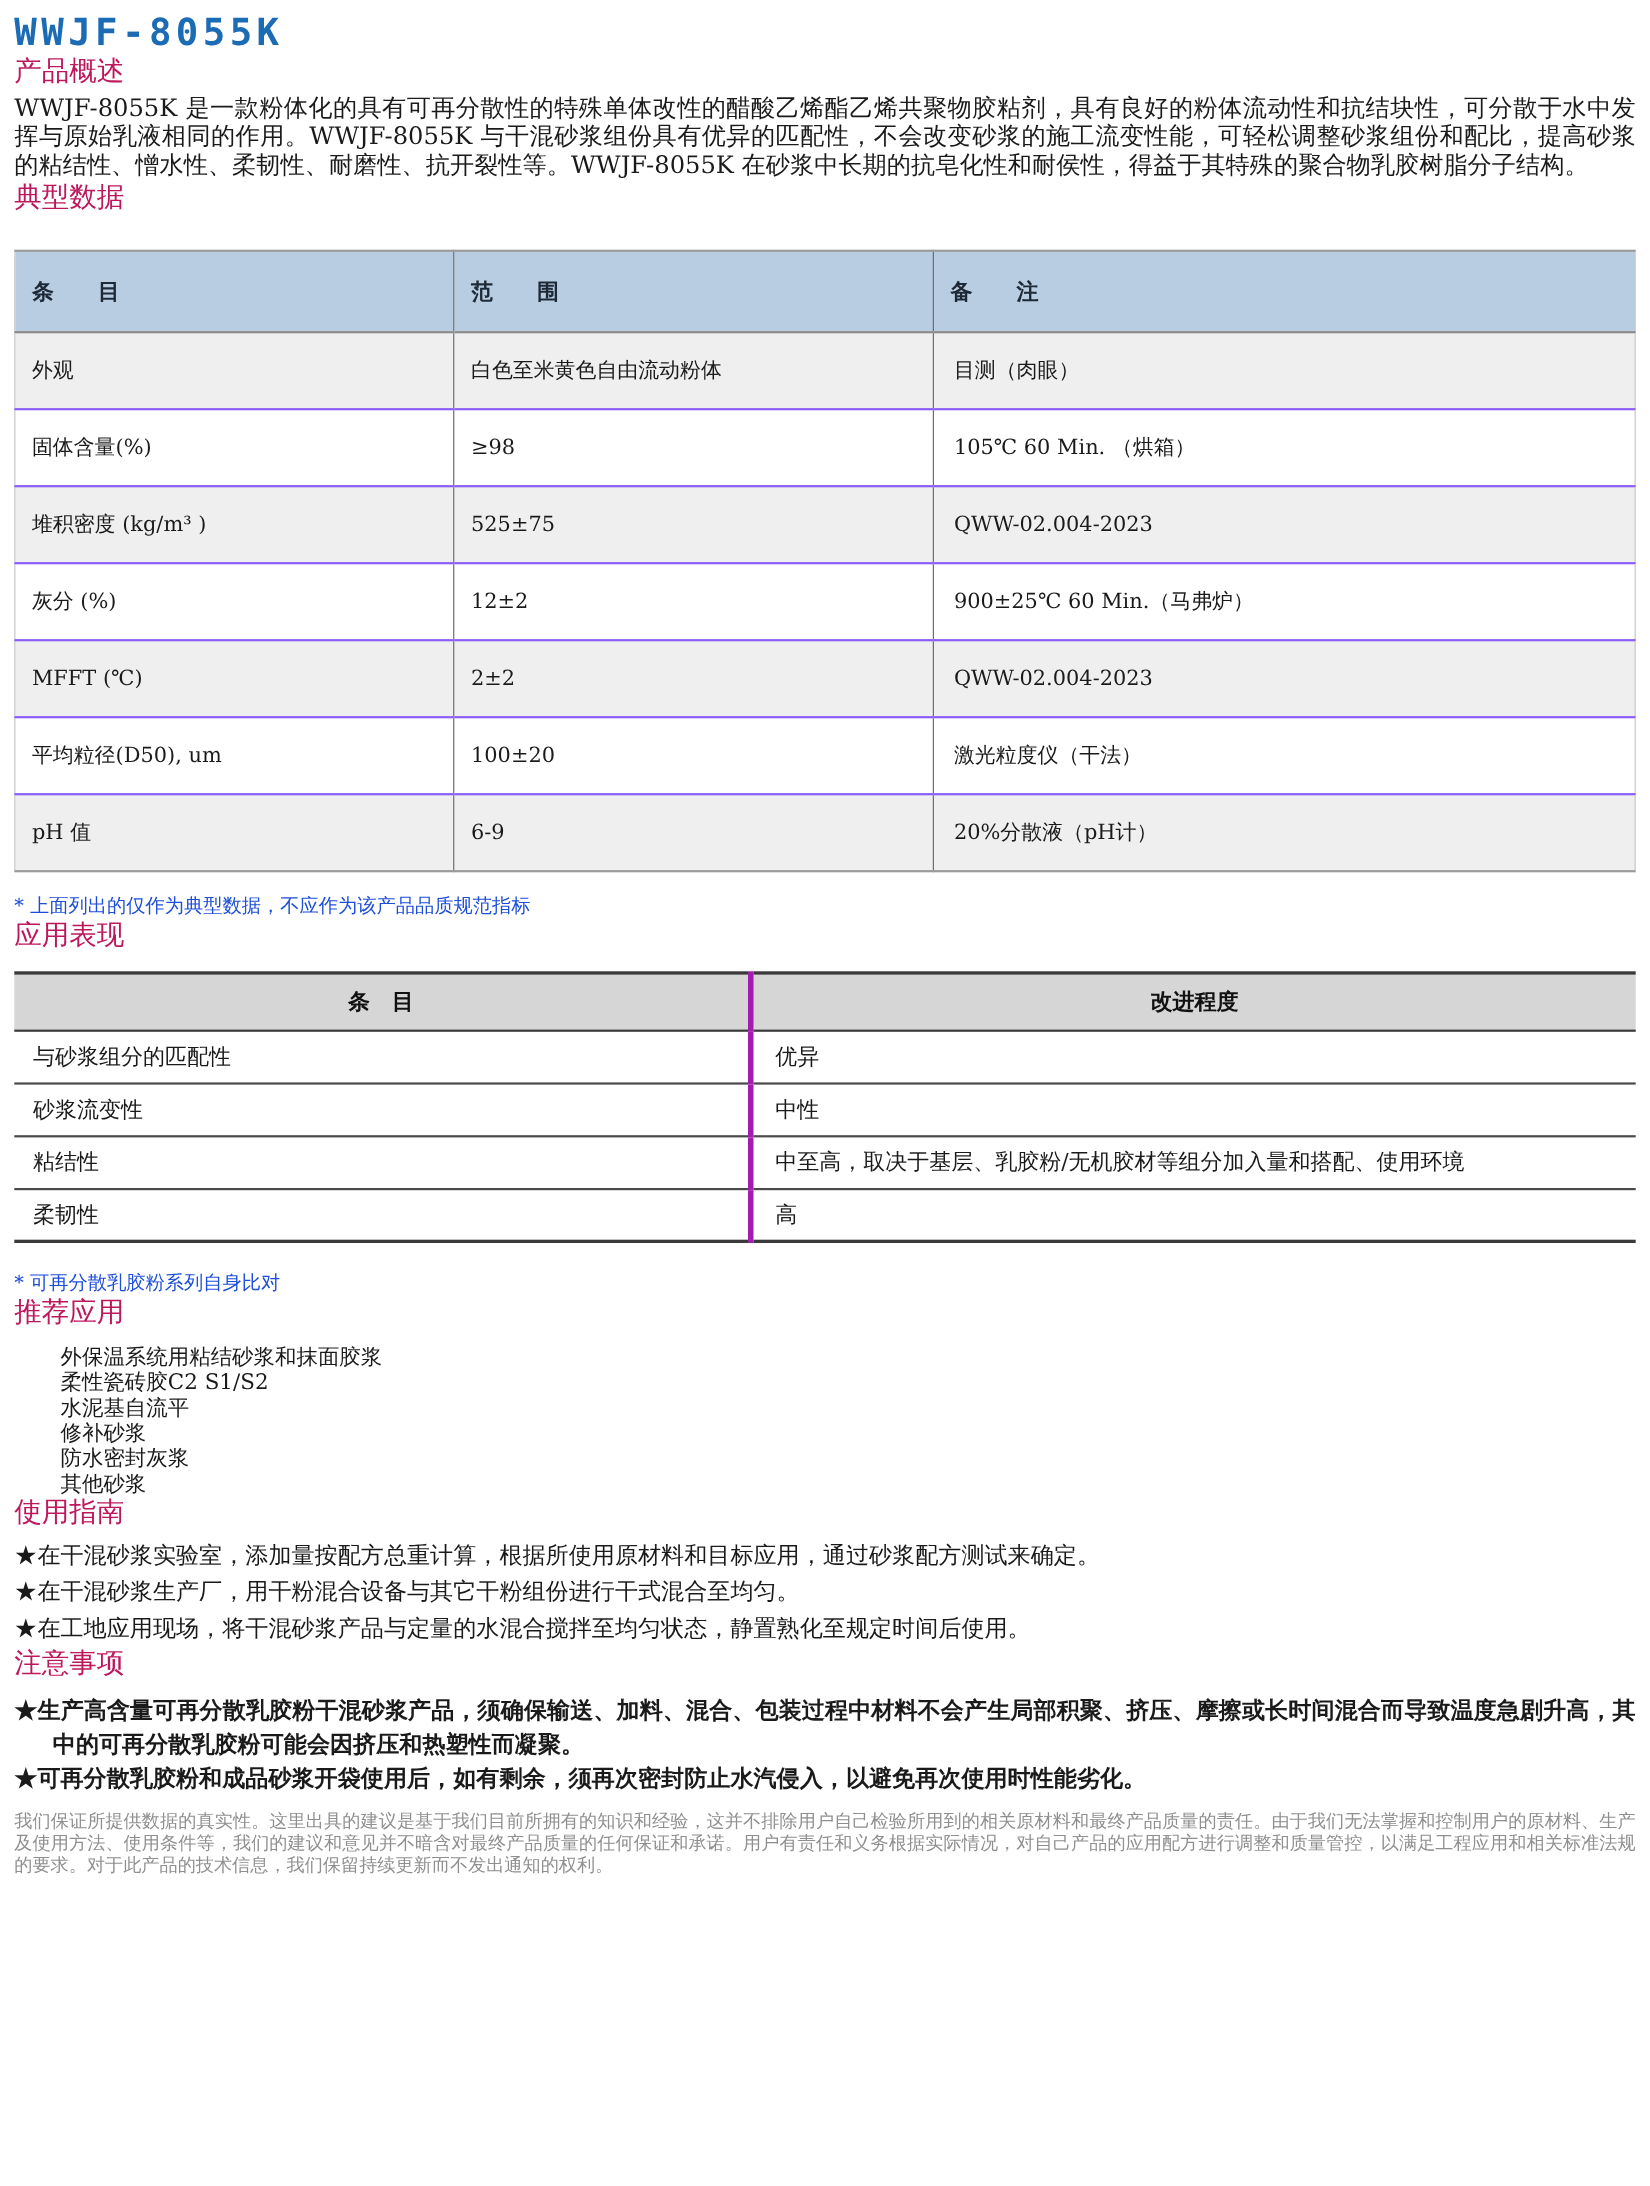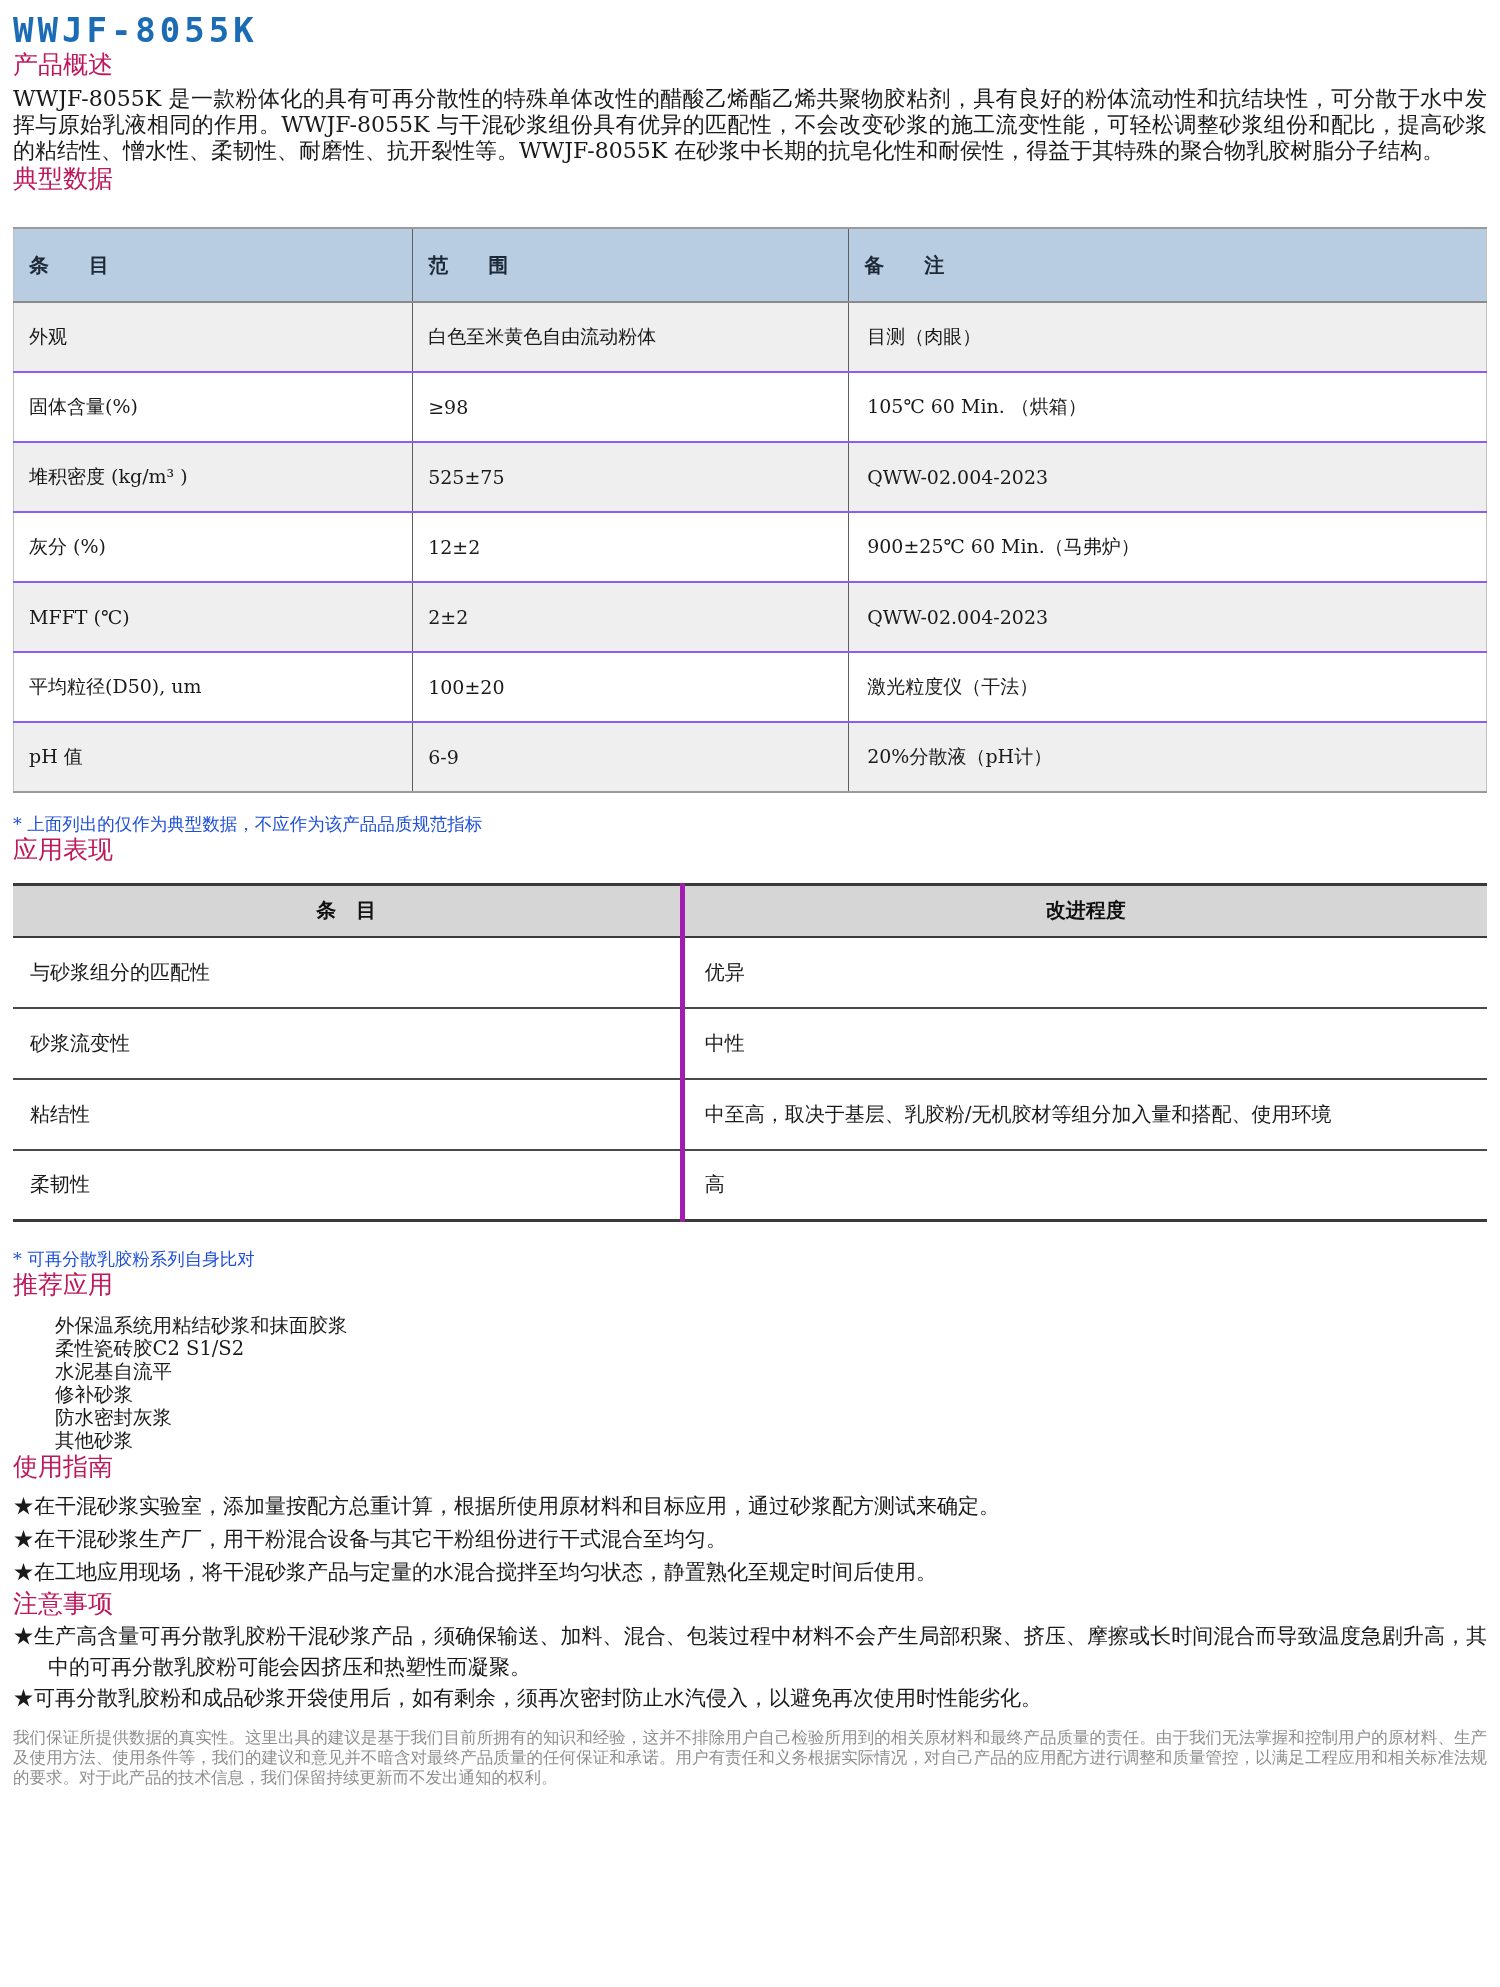--- a/index.html
+++ b/index.html
@@ -91,21 +91,21 @@
     background:var(--t2-header-bg);
     font-family:"DejaVu Sans","Liberation Sans",sans-serif;
     font-size:20px;
     font-weight:bold;
     text-align:center;
     color:#111;
     border-bottom:2px solid #3a3a3a;
     vertical-align:middle;
   }
   .t2 td{
-    height:71px;
+    height:48px;
     font-size:20px;
     vertical-align:middle;
     padding:0 10px 0 17px;
     border-top:2px solid #4a4a4a;
     background:#fff;
     overflow:hidden;
     white-space:nowrap;
   }
   .t2 tbody tr:first-child td{border-top:none;}
   .t2 th+th,.t2 td+td{border-left:5px solid #a21caf;}
@@ -129,21 +129,21 @@
     line-height:23px;
     white-space:nowrap;
   }
 
   .bullets{margin:8px 0 0 0;}
   .bullet{
     margin:0;
     font-size:21px;
     line-height:33px;
   }
-  .bullets-cautions{margin-top:2px;}
+  .bullets-cautions{margin-top:12px;font-weight:bold;}
   .bullets-cautions .bullet{
     line-height:31px;
     padding-left:35px;
     text-indent:-35px;
     text-align:justify;
   }
 
   .disclaimer{
     margin:14px 0 0 0;
     font-size:16.5px;

